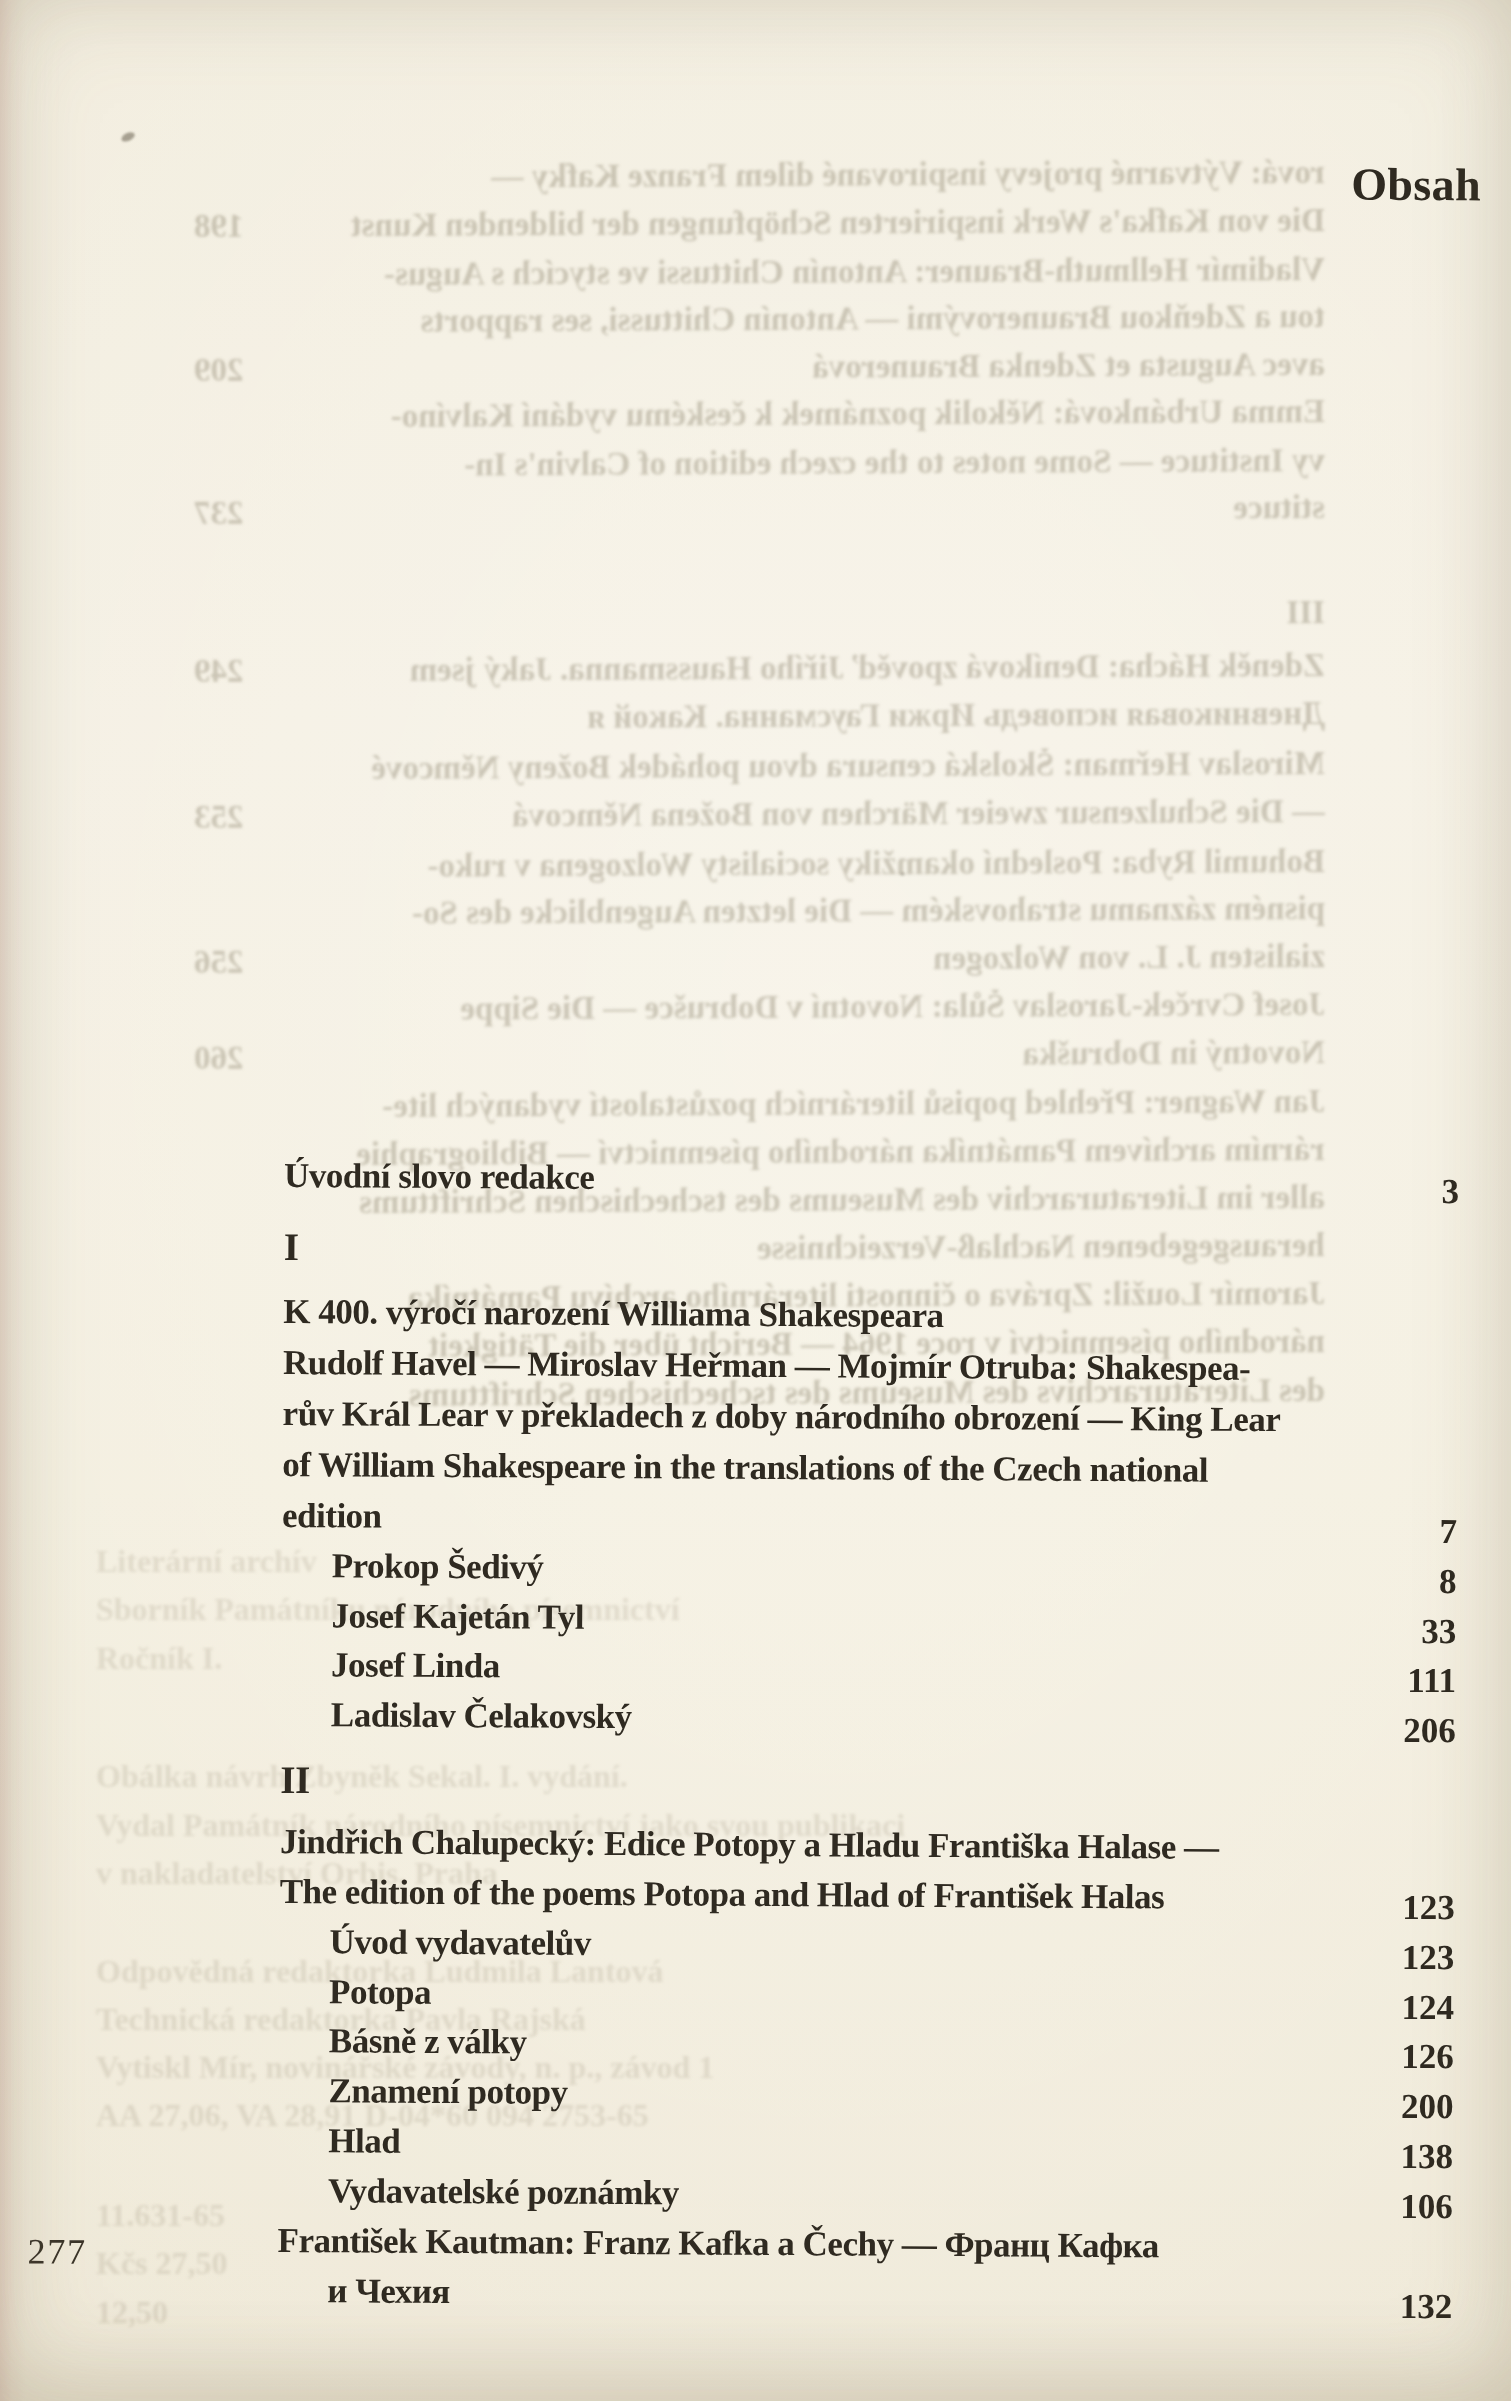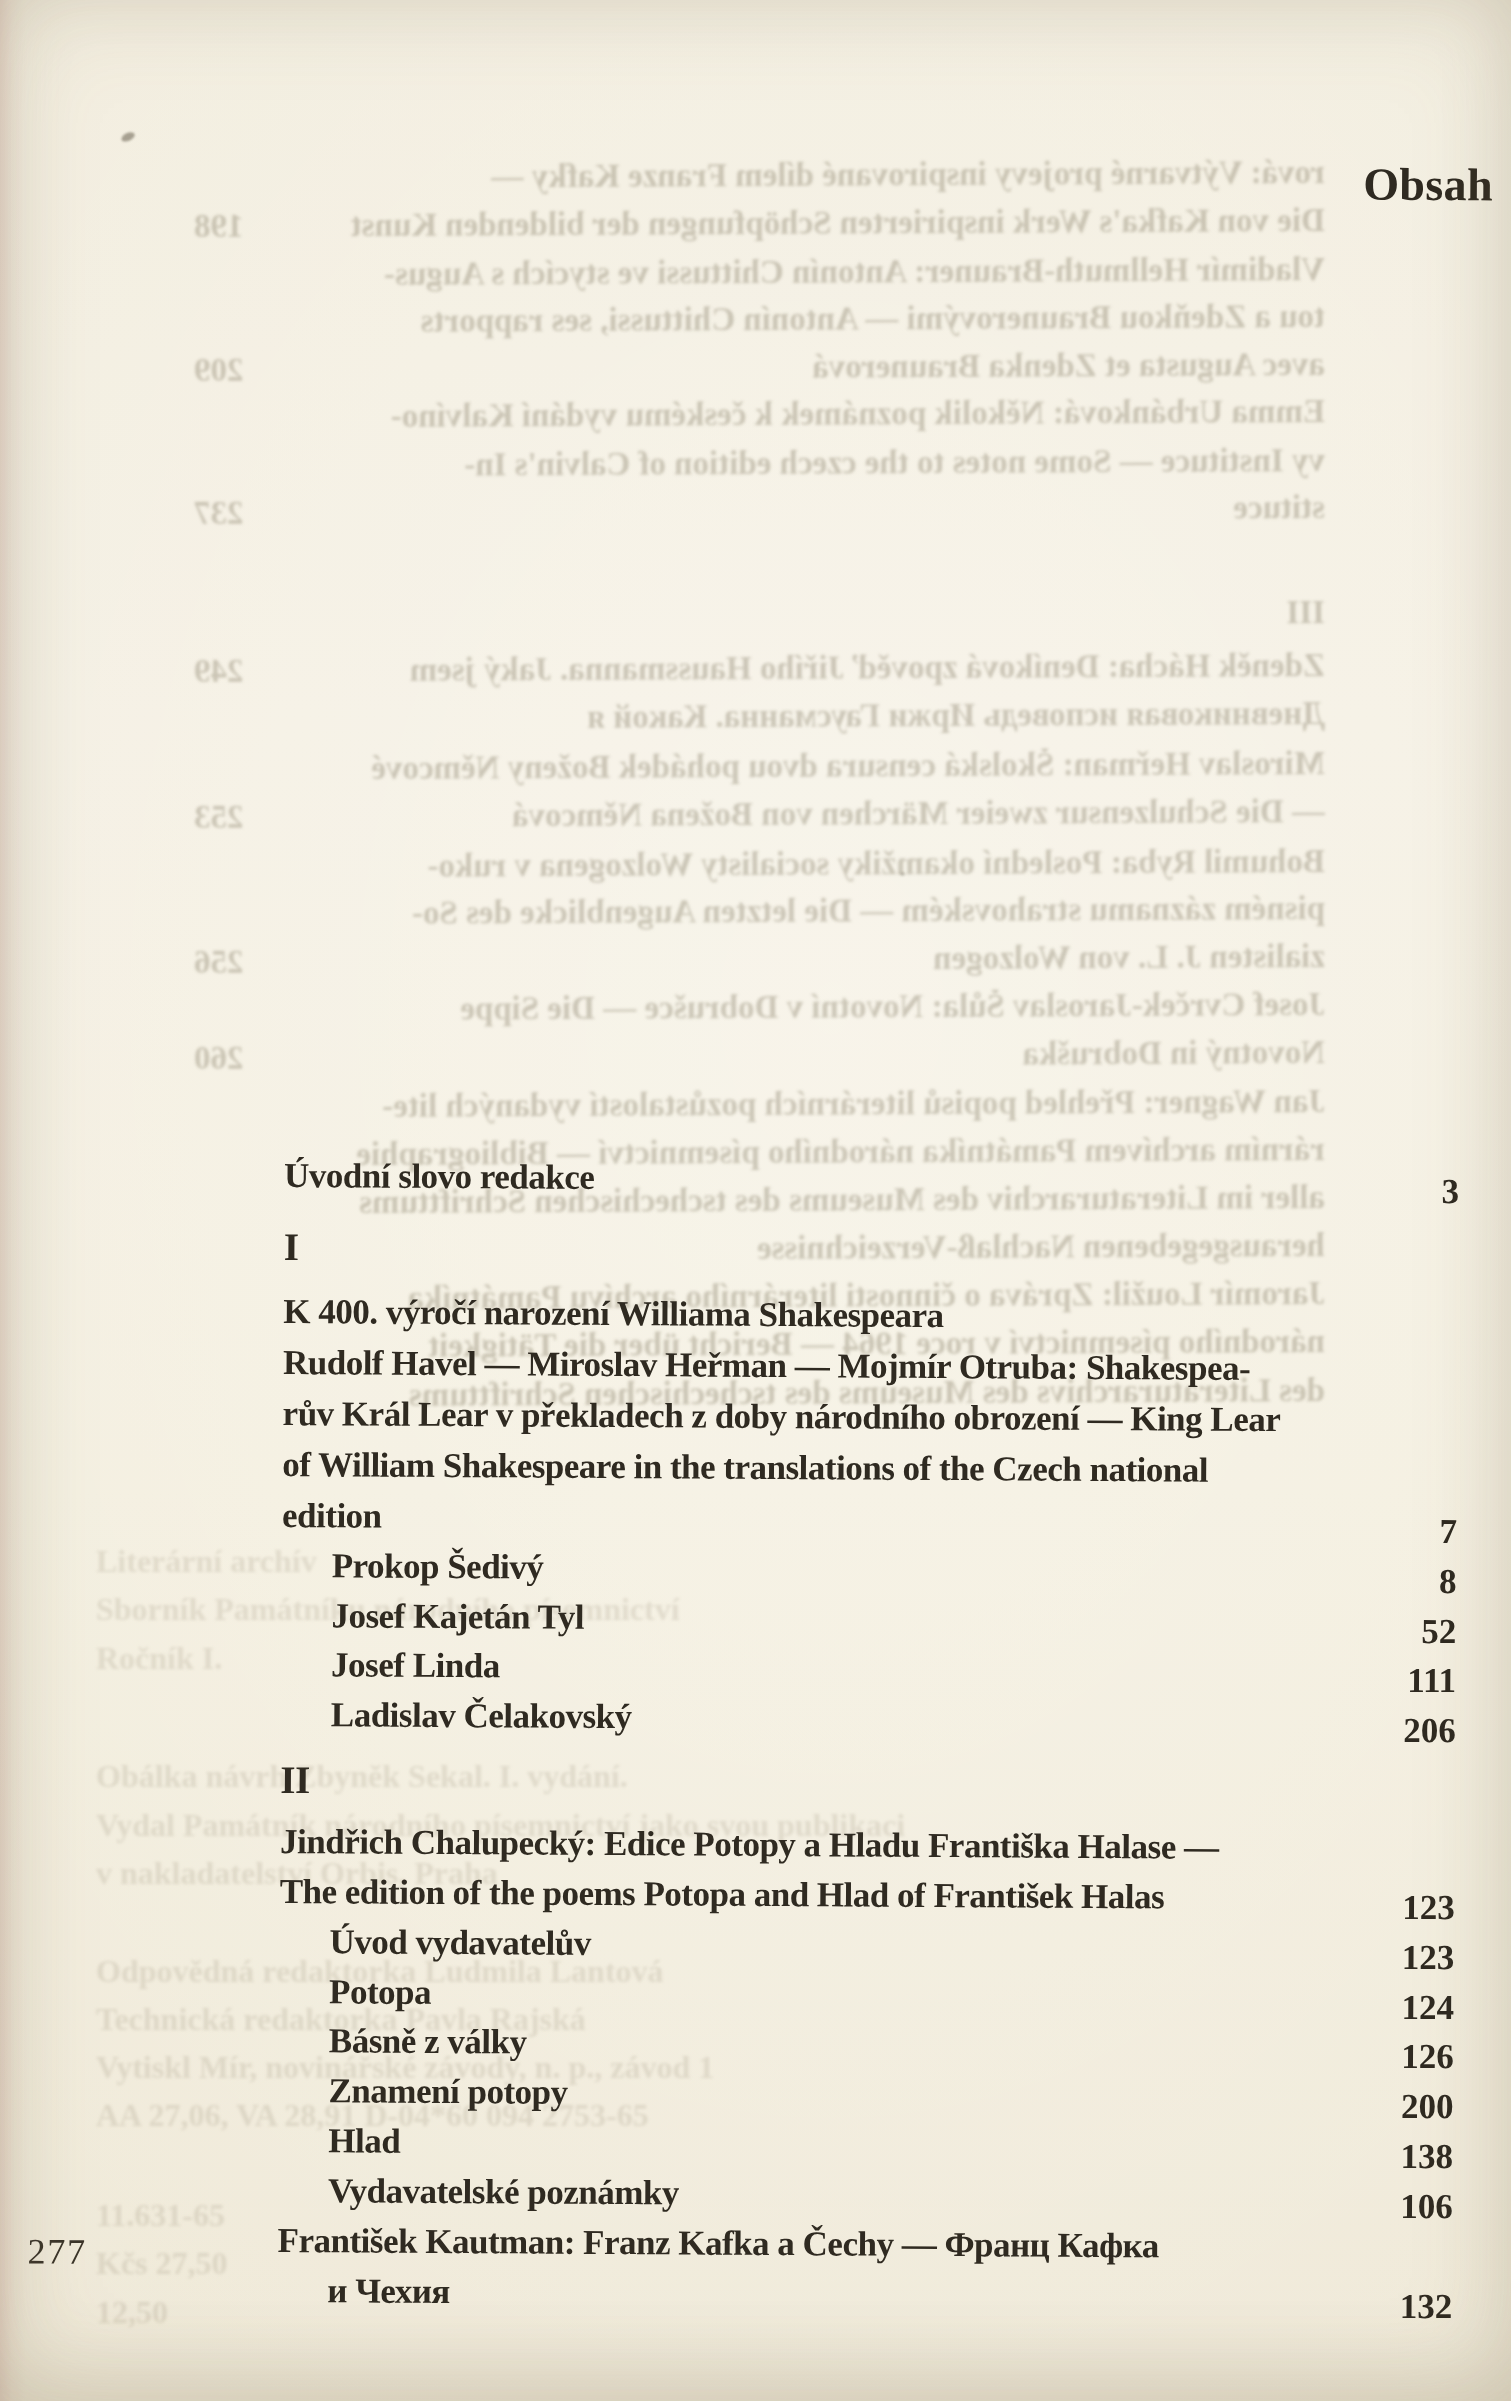--- a/index.html
+++ b/index.html
@@ -25,21 +25,21 @@
   .toc-row{
     position:absolute;right:53px;height:52px;
     font-weight:700;font-size:35px;line-height:1;
     letter-spacing:-0.5px;white-space:nowrap;
   }
   .toc-row .lbl{position:absolute;left:0;top:0;}
   .toc-row .pg{position:absolute;right:0;top:8.6px;letter-spacing:0;}
   .toc-row.section .lbl{font-size:39px;}
   #contents-title{
     position:absolute;top:157px;left:1345px;
-    font-weight:700;font-size:46px;line-height:1;letter-spacing:0.4px;margin-left:12px;
+    font-weight:700;font-size:46px;line-height:1;letter-spacing:0.4px;
   }
   #folio{
     position:absolute;top:2234px;left:34px;
     font-weight:400;font-size:36px;color:#3b352a;letter-spacing:1.7px;
   }
   
   .ghost-line{
     position:absolute;left:194px;width:1131px;height:43px;
     font-weight:700;font-size:33px;line-height:1;white-space:nowrap;
     color:rgba(104,92,66,.30);
@@ -190,21 +190,21 @@
         <div class="toc-row" style="top: 1500px; left: 284px;">
           <span class="lbl">edition</span>
           <span class="pg">7</span>
         </div>
         <div class="toc-row" style="top: 1550px; left: 334px;">
           <span class="lbl">Prokop Šedivý</span>
           <span class="pg">8</span>
         </div>
         <div class="toc-row" style="top: 1600px; left: 334px;">
           <span class="lbl">Josef Kajetán Tyl</span>
-          <span class="pg">52</span>
+          <span class="pg">33</span>
         </div>
         <div class="toc-row" style="top: 1649px; left: 334px;">
           <span class="lbl">Josef Linda</span>
           <span class="pg">111</span>
         </div>
         <div class="toc-row" style="top: 1699px; left: 334px;">
           <span class="lbl">Ladislav Čelakovský</span>
           <span class="pg">206</span>
         </div>
         <div class="toc-row section" style="top: 1762px; left: 284px;">

